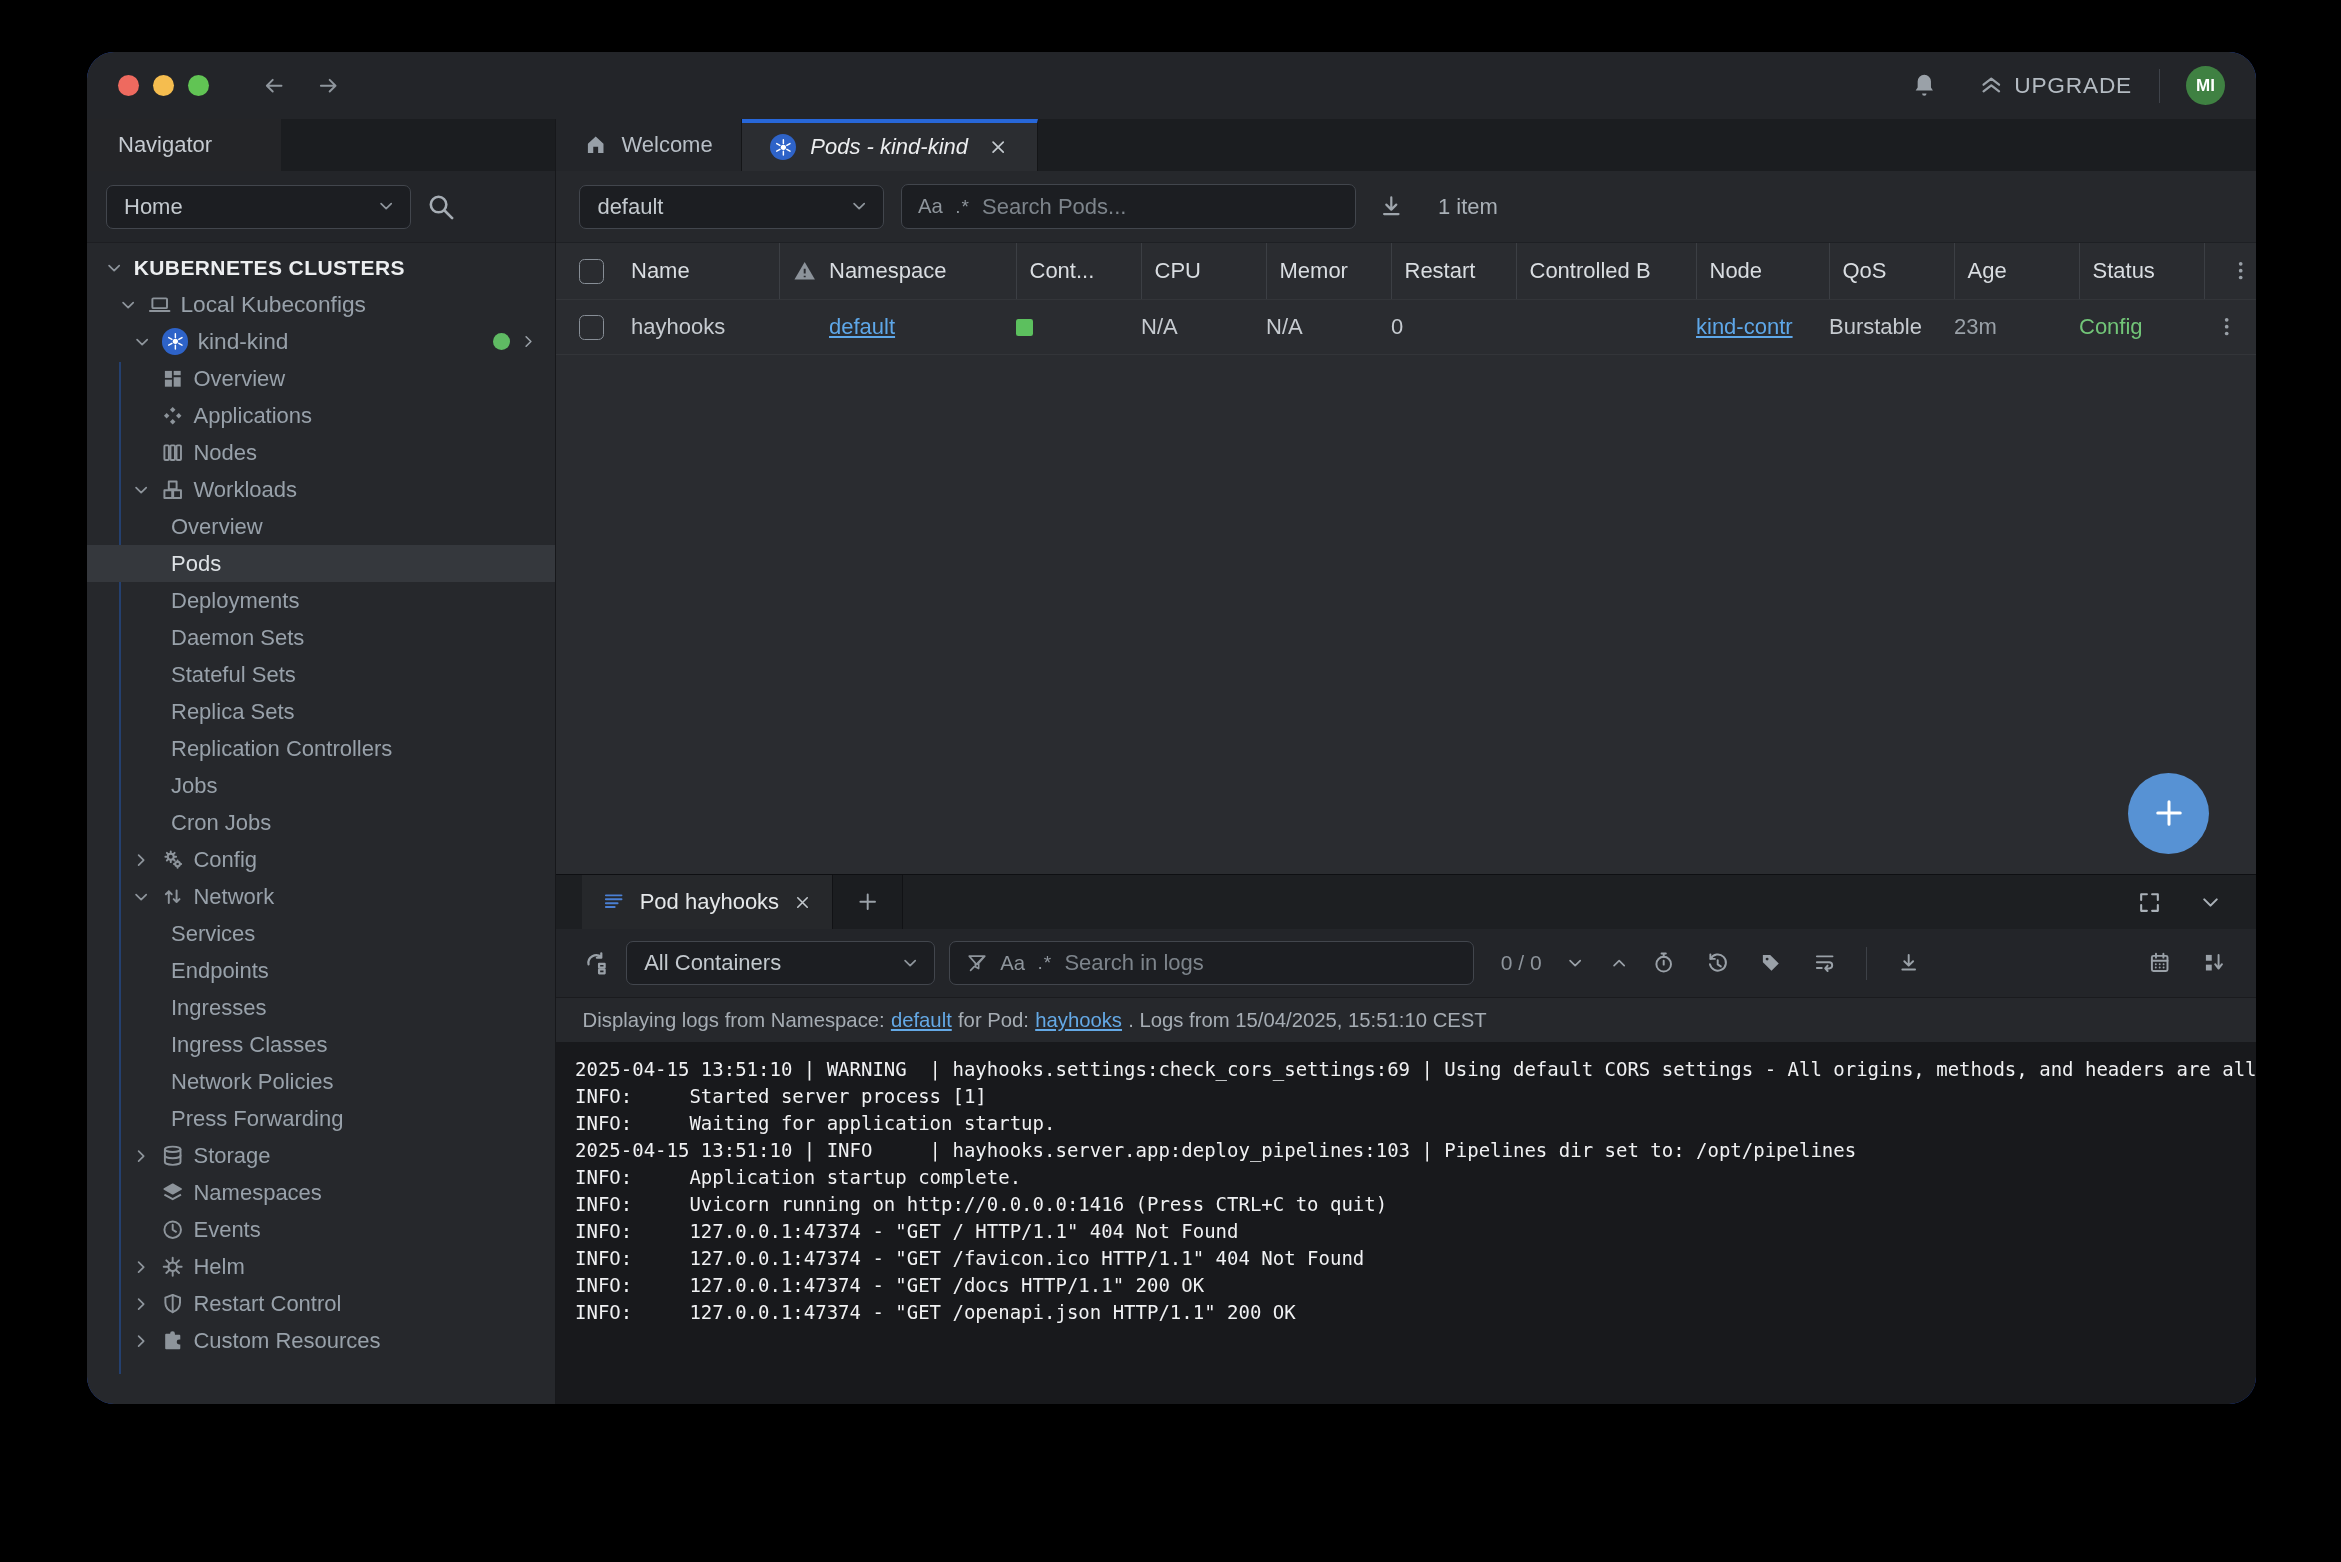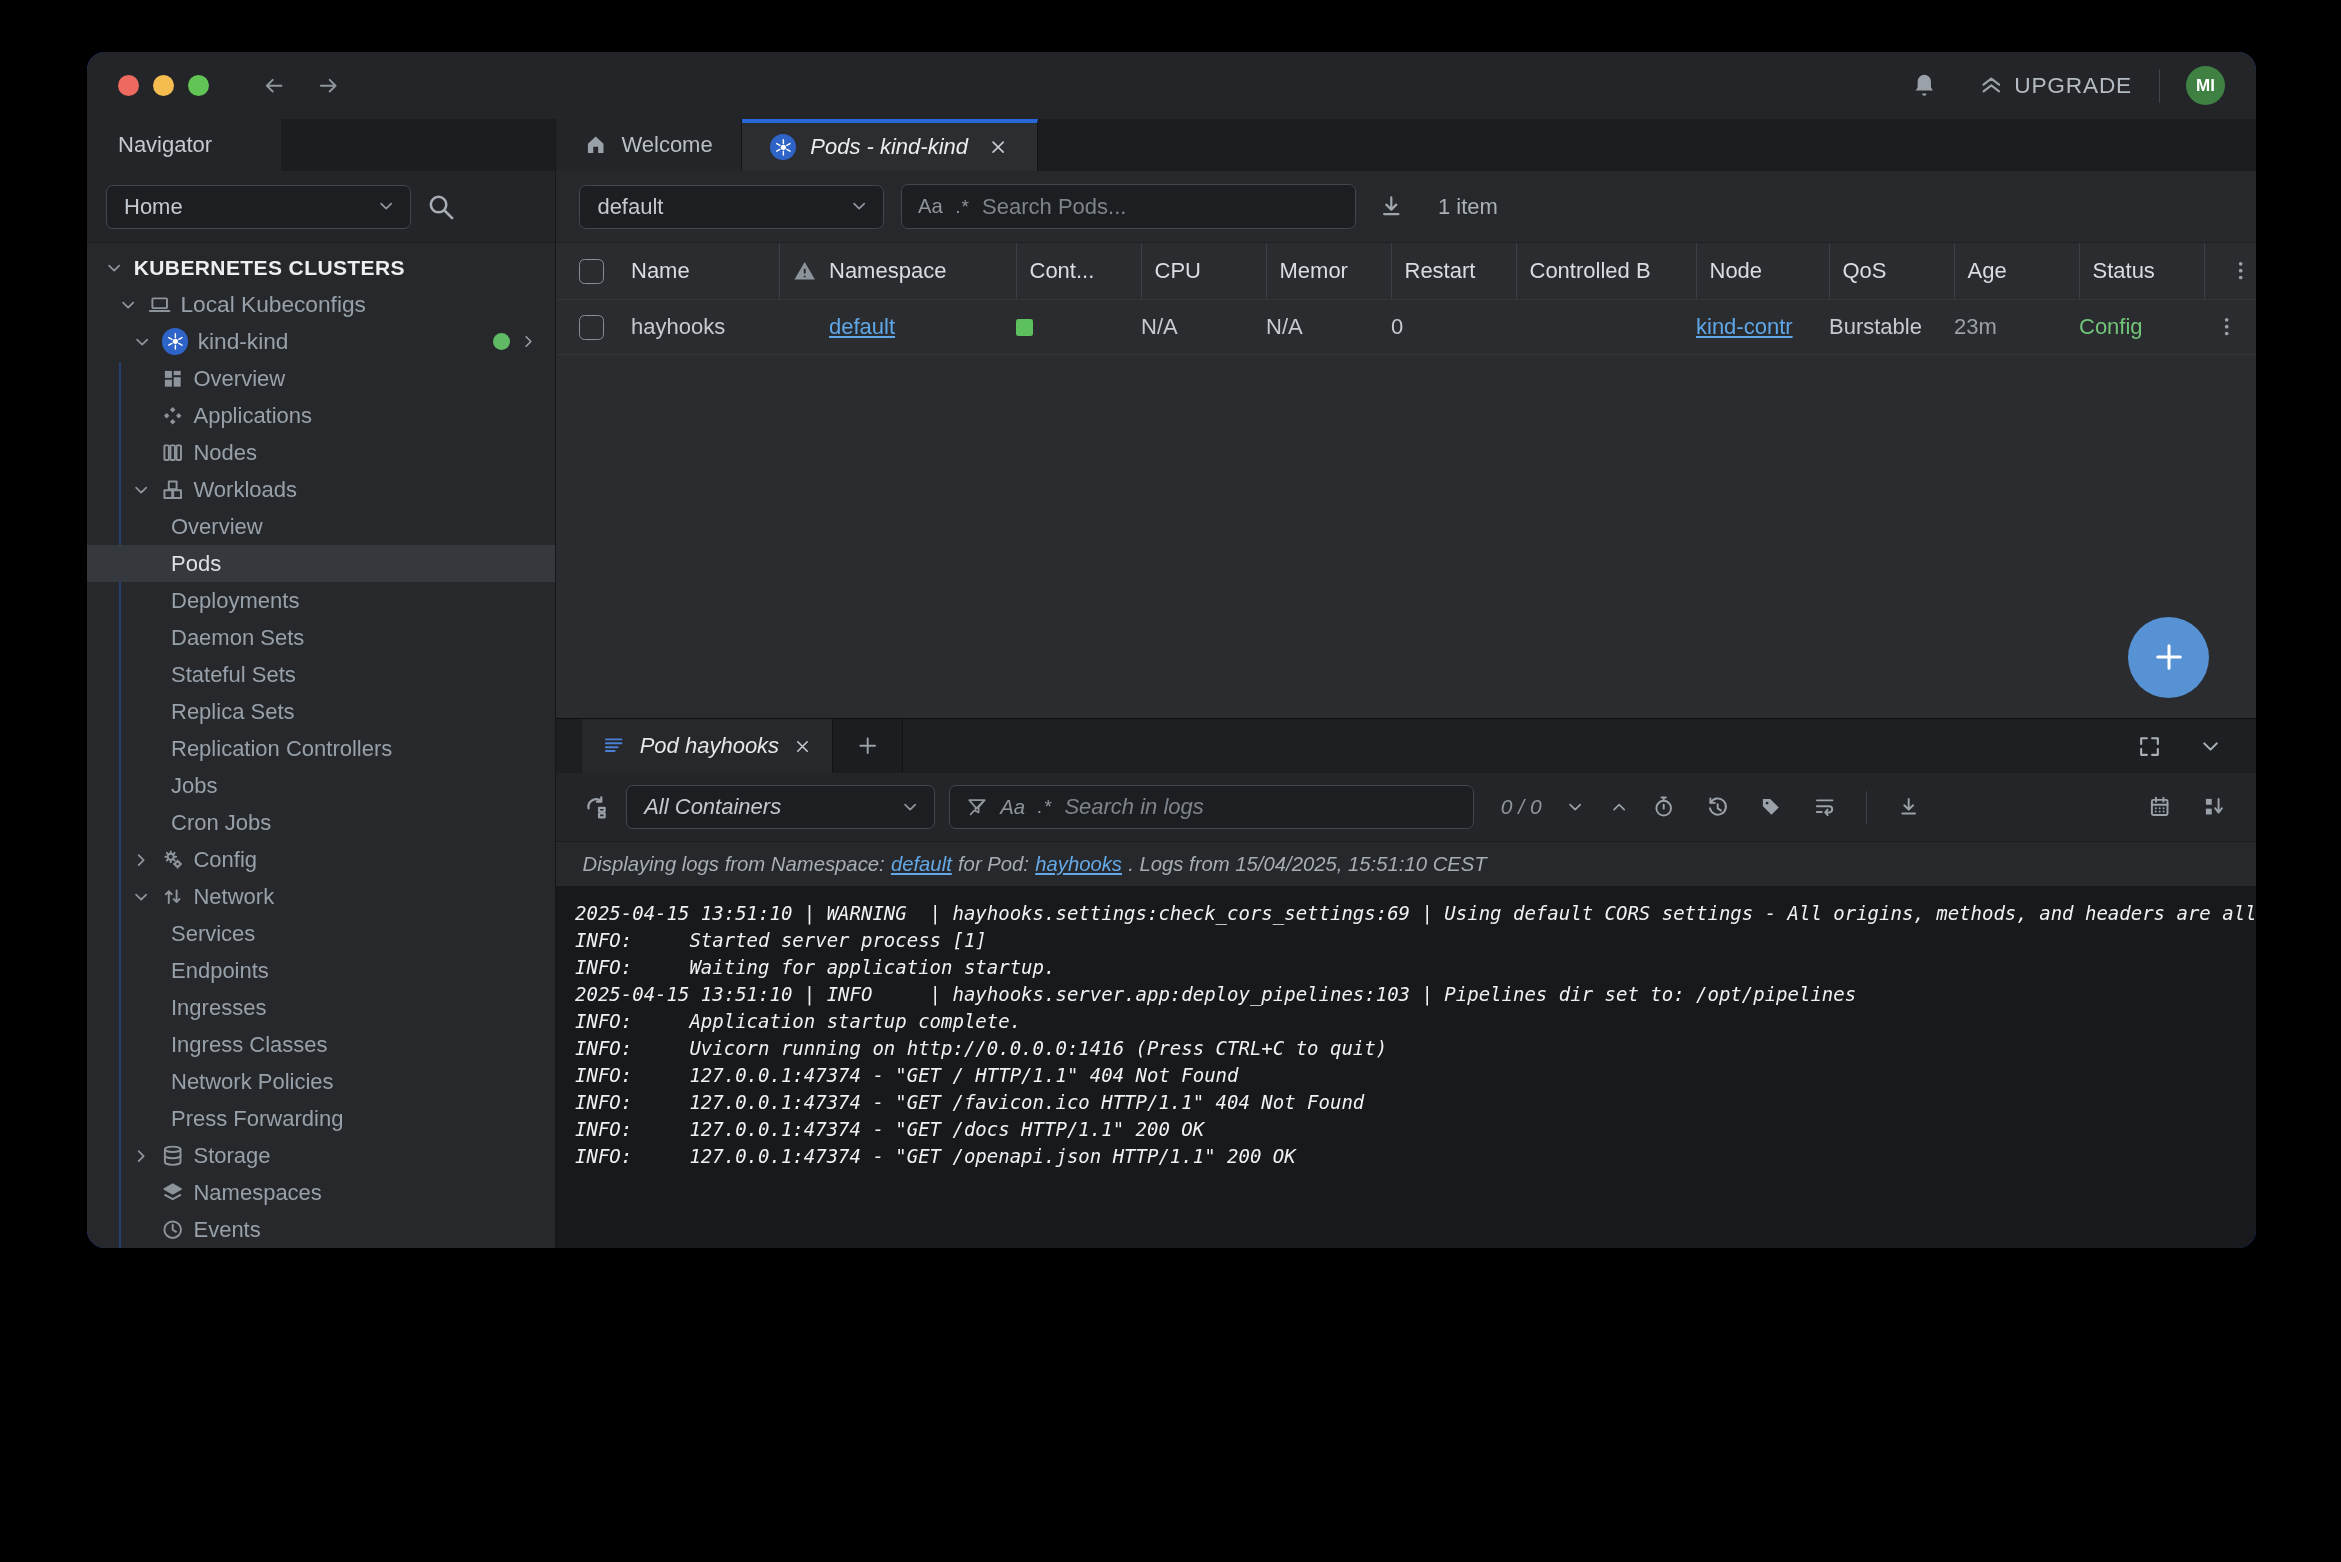--- a/index.html
+++ b/index.html
@@ -1,17 +1,17 @@
 <!DOCTYPE html>
 <html style="font-size:12.5px"><head>
 <meta charset="utf-8">
 <style>
   * { margin:0; padding:0; box-sizing:border-box; }
   html,body { width:2342px; height:1562px; background:#000; font-family:"Liberation Sans", sans-serif; overflow:hidden; }
-  .window { position:absolute; left:87px; top:52px; width:2169px; height:1196px; background:#1d4ed8; border-radius:18px; overflow:hidden; display:flex; flex-direction:column; }
+  .window { position:absolute; left:87px; top:52px; width:2169px; height:1352px; background:#1d4ed8; border-radius:27px; overflow:hidden; display:flex; flex-direction:column; }
 
   
   .topbar { height:67px; background:#232529; flex:0 0 67px; display:flex; align-items:center; padding:0 31px; }
   .lights { display:flex; gap:14px; }
   .light { width:21px; height:21px; border-radius:50%; }
   .navbtns { display:flex; gap:20.3px; margin-left:48px; }
   .navbtn { width:34px; height:34px; color:#8f969d; display:flex; align-items:center; justify-content:center; }
   .ico { display:inline-flex; width:23.4px; height:23.4px; flex:0 0 auto; }
   .ico svg { width:100%; height:100%; }
   .topbar .spacer { flex:1; }
@@ -78,21 +78,21 @@
   .warn { width:23.4px; height:23.4px; color:#8c939a; }
   .link { color:#5ea7e8; text-decoration:underline; }
   .gsq { width:17px; height:17px; background:#5cc05e; border-radius:2.3px; }
   .running { color:#72c578; }
   .muted { color:#9aa1a8; }
   .kebab { width:23.4px; height:23.4px; color:#99a0a7; margin-left:11px; }
   .fab { position:absolute; right:47px; bottom:20.3px; width:81px; height:81px; border-radius:50%; background:#5792d4; display:flex; align-items:center; justify-content:center; color:#fff; }
   .fab .ico { width:36px; height:36px; }
 
   
-  .dock { flex:0 0 530px; display:flex; flex-direction:column; border-top:0.8px solid #0e0f12; min-height:0;font-style:italic; }
+  .dock { flex:0 0 530px; display:flex; flex-direction:column; border-top:0.8px solid #0e0f12; min-height:0; }
   .dock-tabs { height:54px; flex:0 0 54px; background:#1d1f22; display:flex; align-items:stretch; }
   .dock-lead { width:26px; }
   .dock-tab { background:#26282b; display:flex; align-items:center; gap:14px; padding:0 20.3px; color:#e5e8ea; font-size:22px; border-right:0.8px solid #111215; }
   .dock-tab .ico { width:23.4px; height:23.4px; color:#4a7fd4; }
   .dock-plus { width:70px; display:flex; align-items:center; justify-content:center; color:#9aa1a8; border-right:0.8px solid #111215; background:#1b1d20; }
   .dock-plus .ico { width:23.4px; height:23.4px; }
   .dock-right { margin-left:auto; display:flex; align-items:center; gap:36px; padding-right:33px; color:#aab1b8; }
   .dock-right .ico { width:25px; height:25px; }
 
   .log-toolbar { height:68px; flex:0 0 68px; background:#232529; display:flex; align-items:center; padding:0 31px 0 26.6px; }

